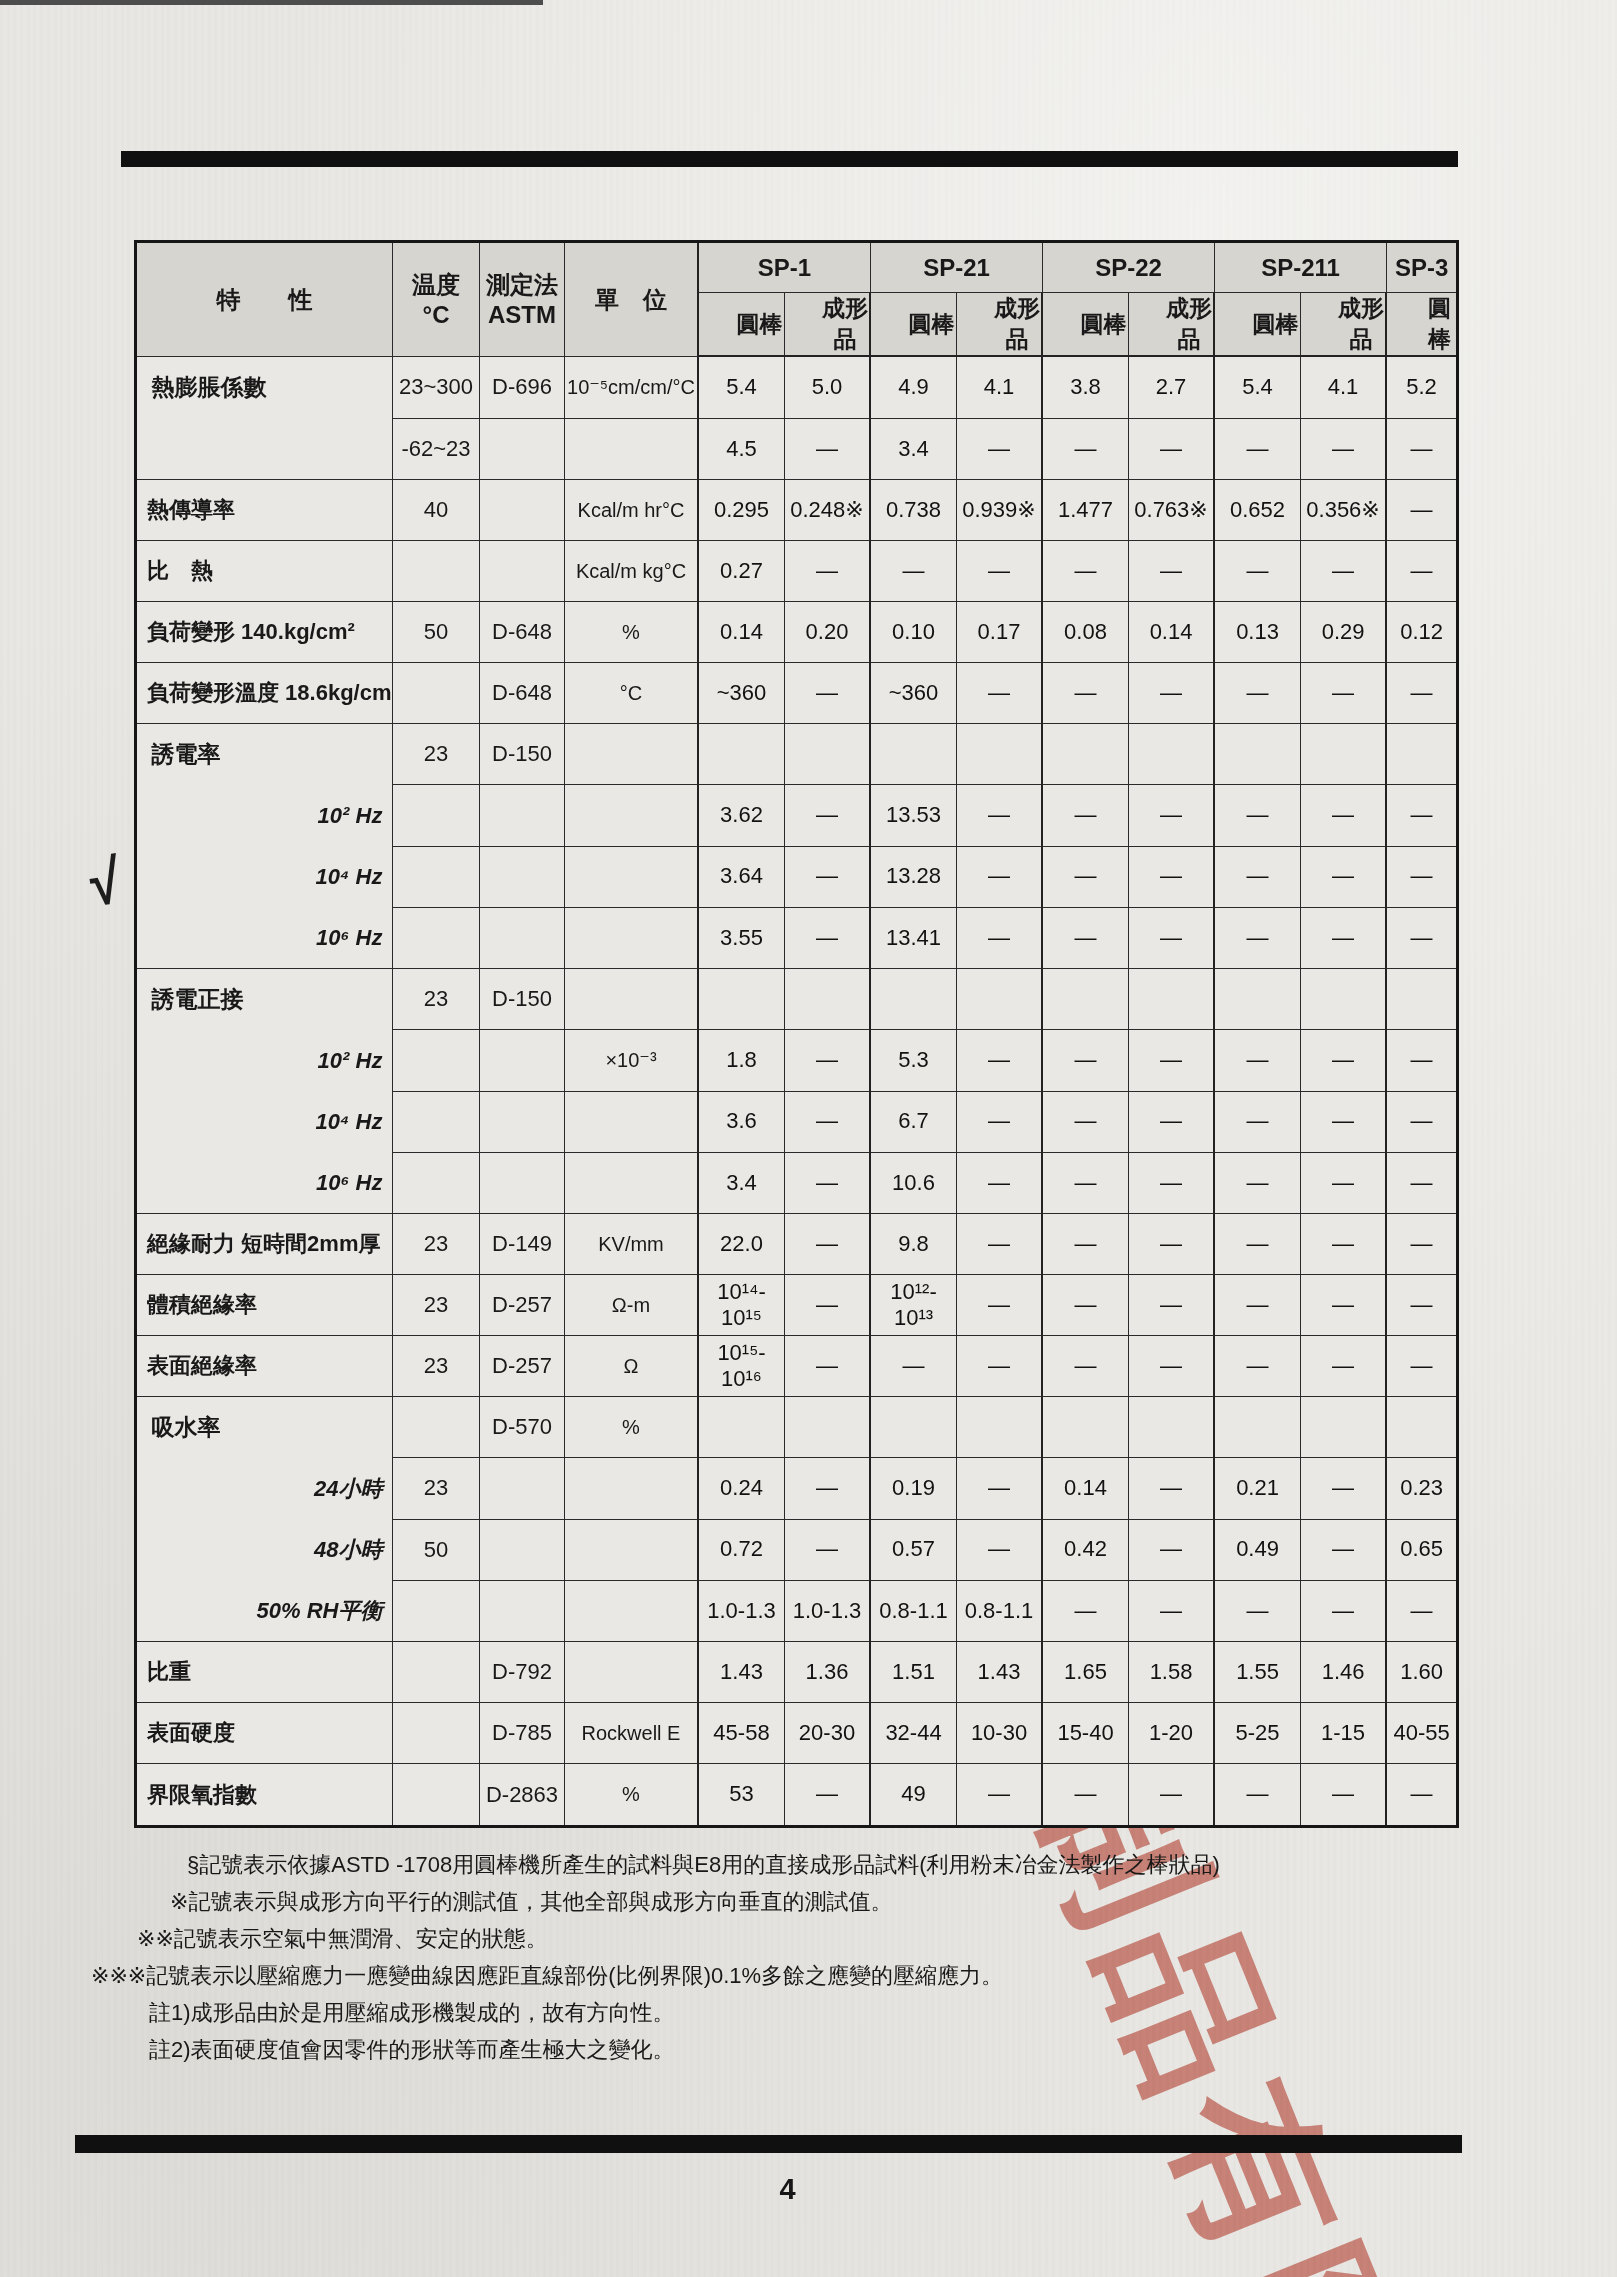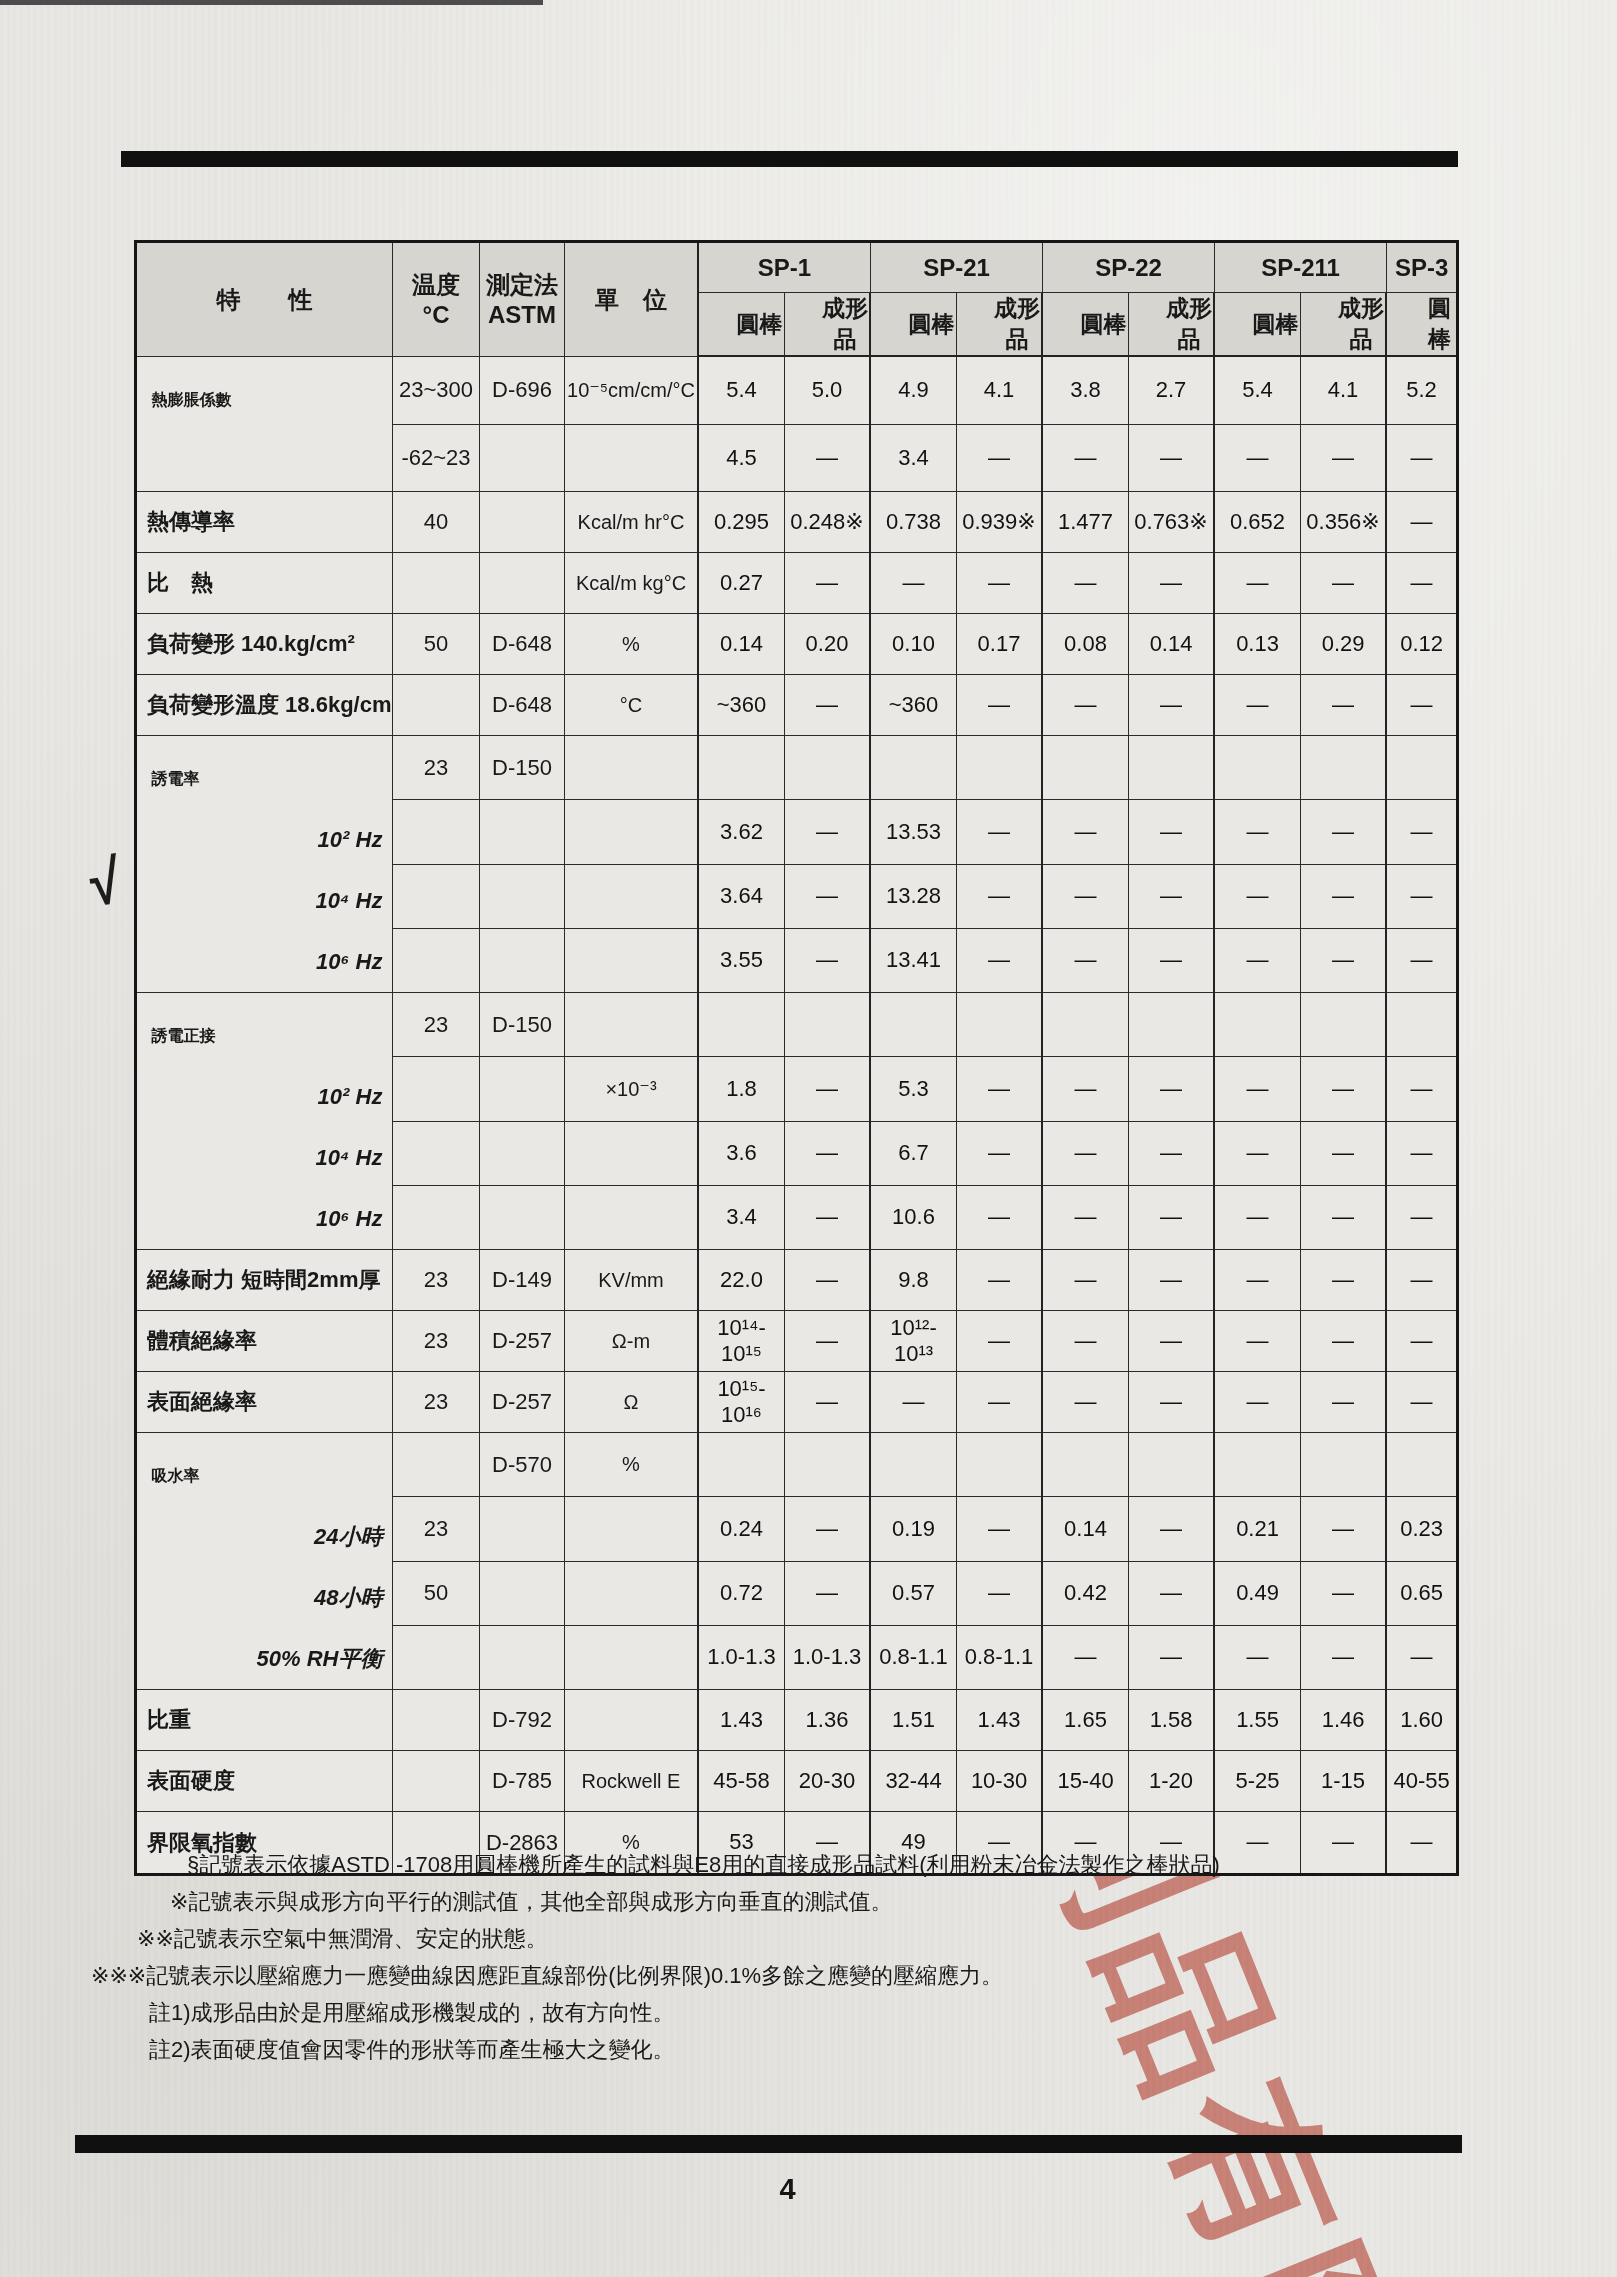--- a/index.html
+++ b/index.html
@@ -38,21 +38,21 @@
   td.temp, td.astm { text-align:center; }
   td.unit { text-align:center; font-size:20px; border-right:2.9px solid #222; }
   td.val { text-align:center; white-space:pre-line; line-height:1.2; color:#121212; }
   td.gsep { border-right:2.9px solid #222; }
   .lastcol { border-right:none !important; }
   tr:last-child td { border-bottom:none; }
   td.label { text-align:left; }
   td.label.single { padding-left:10px; font-size:22px; white-space:nowrap; font-weight:600; }
   .seccol { display:flex; flex-direction:column; width:100%; }
   .seccol .srow { height:61px; line-height:61px; white-space:nowrap; }
-  .seccol .srow:first-child { text-align:left; padding-left:14.4px; font-size:16px; font-weight:600;margin-top:12px; }
+  .seccol .srow:first-child { text-align:left; padding-left:14.4px; font-size:23px; font-weight:600; }
   .seccol .ssub { text-align:right; padding-right:9.6px; font-size:22px; font-weight:600;font-style:italic; }
 
   .checkmark { position:absolute; left:90px; top:851px; font-size:54px; font-weight:bold; color:#1d1d1d;
     transform:rotate(-8deg) scaleY(1.15); }
 
   .notes { position:absolute; left:91px; top:1846px; width:1364px; font-size:22px; line-height:37px; color:#181818; }
   .notes .n1 { margin-left:96px; }
   .notes .n2 { margin-left:79px; }
   .notes .n3 { margin-left:46px; }
   .notes .n4 { margin-left:0px; }

